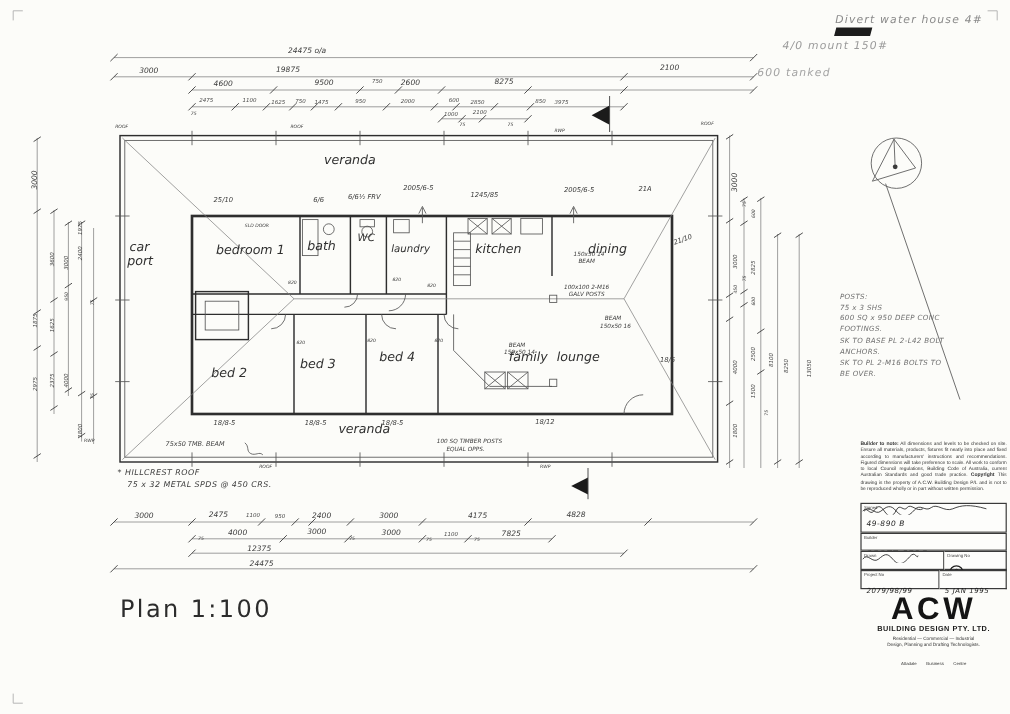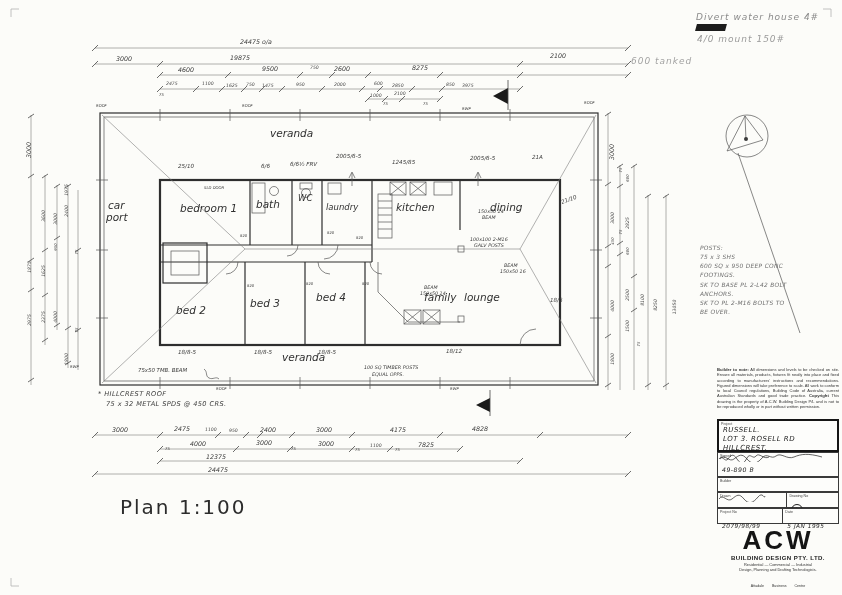--- a/index.html
+++ b/index.html
@@ -24,21 +24,21 @@
   .dg{stroke:#7d7d7d;stroke-width:.6;fill:none;}
   .cm{stroke:#b3b3b3;stroke-width:.8;fill:none;}
   .pencil{position:absolute;color:#8a8a8a;font-style:italic;font-size:9px;letter-spacing:1px;}
   .pencil .scrib{display:inline-block;width:30px;height:7px;background:#1c1c1c;
                  transform:skewX(-15deg);vertical-align:middle;}
   .sidenotes{position:absolute;left:700px;top:244px;width:140px;color:#6f6f6f;
              font-style:italic;font-size:5.9px;line-height:1.55;letter-spacing:.3px;}
   .roofnote{position:absolute;left:98px;top:390px;color:#3d3d3d;font-style:italic;
             font-size:6.6px;line-height:1.5;letter-spacing:.4px;}
   .plantitle{position:absolute;left:100px;top:495px;color:#2c2c2c;font-size:20px;
-             letter-spacing:2px;font-family:"DejaVu Sans",sans-serif;margin-left:20px;}
+             letter-spacing:2px;font-family:"DejaVu Sans",sans-serif;}
   
   .tb{position:absolute;left:717px;top:367px;width:122px;color:#222;
       font-family:"Liberation Sans",sans-serif;}
   .tb-note{font-size:4px;line-height:1.3;text-align:justify;color:#333;height:52px;overflow:hidden;}
   .tb-note b{font-size:4.2px;}
   .box{border:1px solid #3a3a3a;box-sizing:border-box;position:relative;background:#fdfdfb;}
   .lbl{font-size:3.6px;color:#444;position:absolute;left:2px;top:1px;}
   .hand{font-family:"DejaVu Sans",sans-serif;font-style:italic;letter-spacing:.5px;color:#1d1d1d;}
   .tb-project{height:33px;border-width:2.5px;border-color:#161616;padding:5px 3px 0 4px;}
   .tb-project .hand{font-size:7px;line-height:1.25;}
@@ -305,21 +305,21 @@
     <path class="tk" d="M508 80V110"></path>
     <path d="M490 398L490 412L476 405Z" fill="#1b1b1b"></path>
     <path class="tk" d="M490 390V416"></path>
   </g>
 </svg>
 
 <div class="pencil" style="left:666px;top:12px;margin-left:30px;">
   <span>Divert water  house  4#</span>
   <span class="scrib"></span>
 </div>
-<div class="pencil" style="left:697px;top:34px;color:#9a9a9a;">
+<div class="pencil" style="left:652px;top:34px;color:#9a9a9a;">
   <span>4/0 mount  150#</span>
 </div>
 <div class="pencil" style="left:631px;top:56px;color:#a3a3a3;">
   <span>600 tanked</span>
 </div>
 
 <div class="sidenotes">
   <div>POSTS:</div>
   <div>75 x 3 SHS</div>
   <div>600 SQ x 950 DEEP CONC</div>
@@ -338,26 +338,20 @@
 <div class="plantitle">Plan  1:100</div>
 
 <div class="tb">
   <div class="tb-note">
     <b>Builder to note:</b>
     <span>All dimensions and levels to be checked on site. Ensure all materials, products, fixtures fit neatly into place and fixed according to manufacturers' instructions and recommendations. Figured dimensions will take preference to scale. All work to conform to local Council regulations, Building Code of Australia, current Australian Standards and good trade practice.</span>
     <b>Copyright</b>
     <span>This drawing is the property of A.C.W. Building Design P/L and is not to be reproduced wholly or in part without written permission.</span>
   </div>
 
-  <div class="box tb-project">
-    <span class="lbl">Project</span>
-    <div class="hand">RUSSELL.</div>
-    <div class="hand">LOT 3.  ROSELL RD</div>
-    <div class="hand">HILLCREST.</div>
-  </div>
 
   <div class="box tb-signed">
     <span class="lbl">Signed</span>
     <span class="hand">49-890 B</span>
     <svg class="sig" width="52" height="9" viewBox="0 0 52 9">
       <path d="M1 6c3-5 6 4 9 0s5-6 9 0 7 5 10-1 6 2 9-2 8 4 13 1" stroke="#222" stroke-width=".7" fill="none"></path>
         </svg>
     <svg width="108" height="9" viewBox="0 0 108 9">
       <path d="M2 6c5-6 9 4 14 0s8-6 13 0 10 5 15-1 9 2 14-2 11 4 18 1 14-4 28 0" stroke="#222" stroke-width=".7" fill="none"></path>
         </svg>

